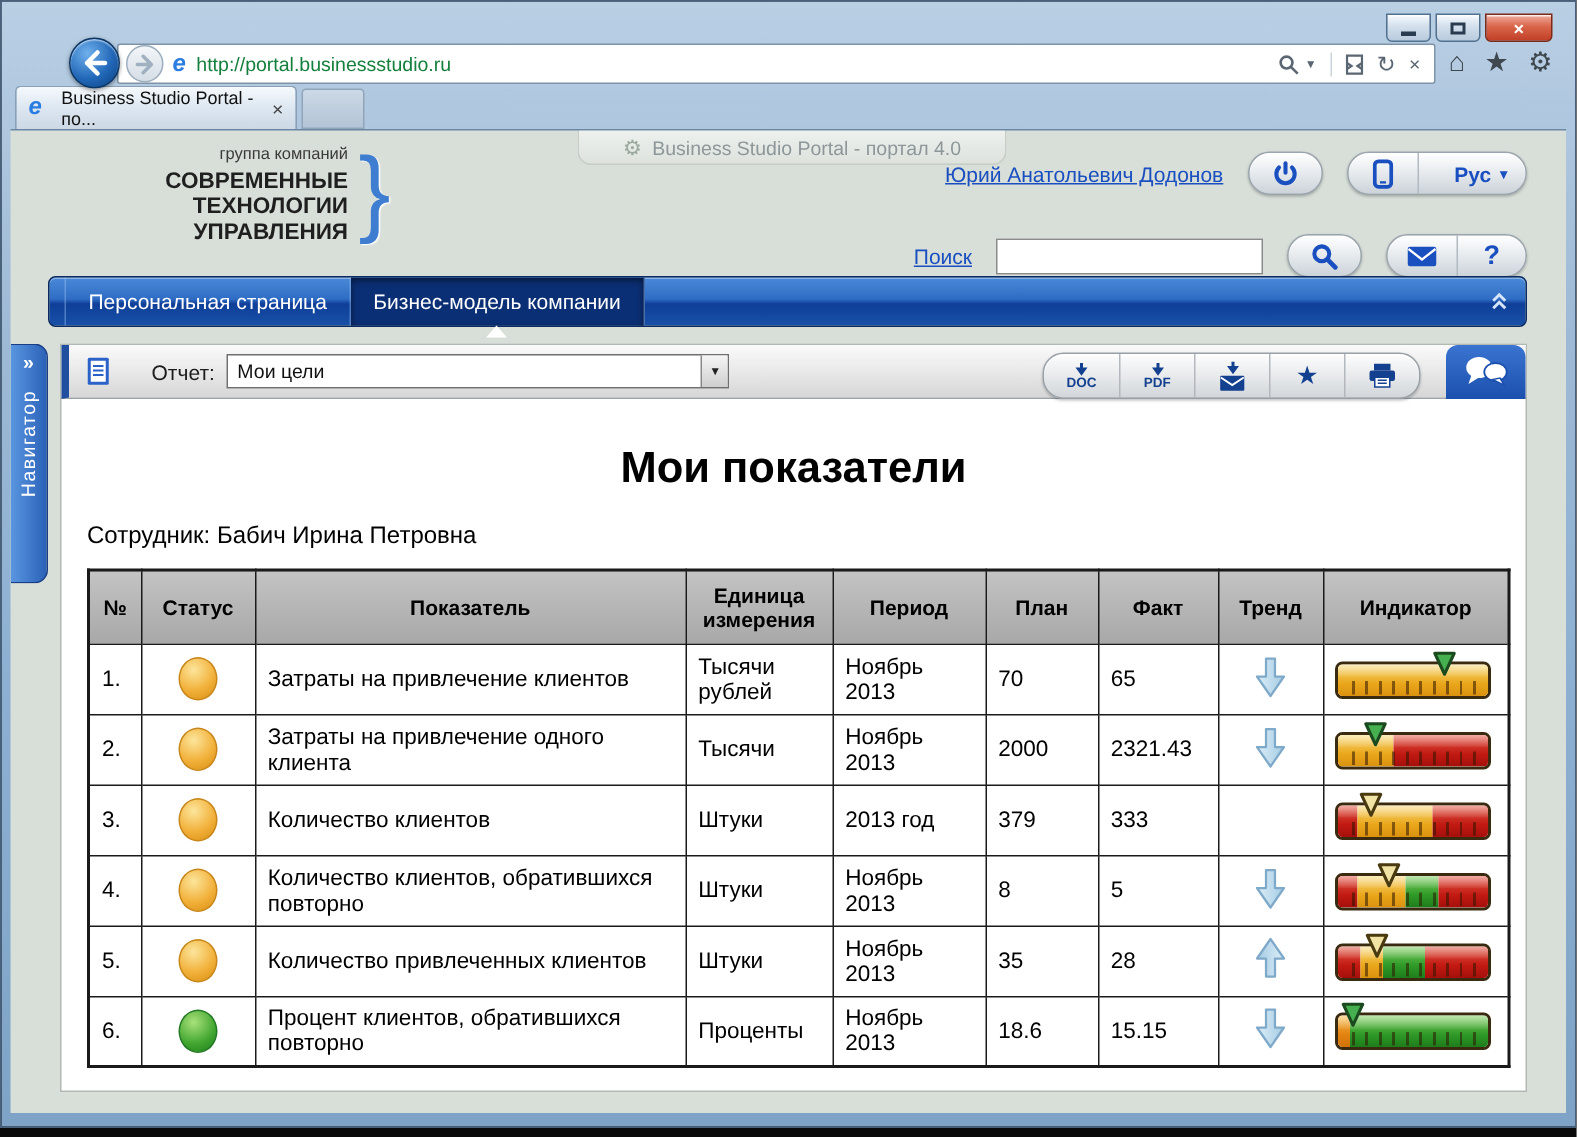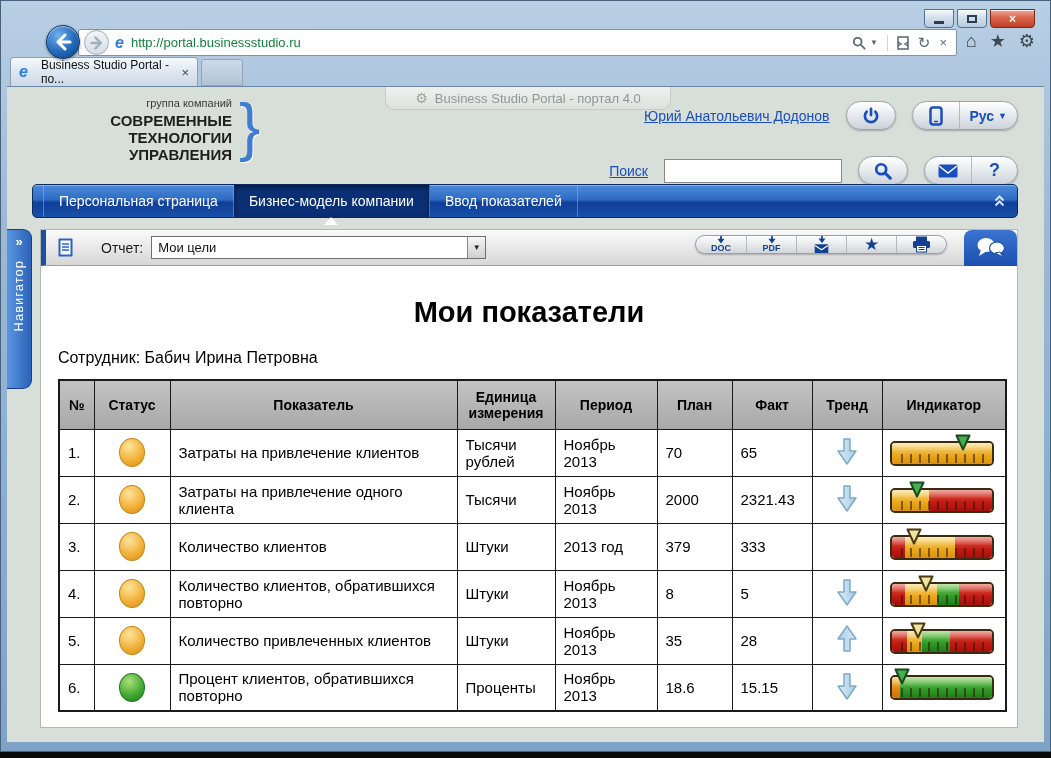--- a/index.html
+++ b/index.html
@@ -63,21 +63,21 @@
   .hdr-row { display:flex; align-items:center; justify-content:flex-end; gap:16px; }
   a.blue-link { color:#1a4fc0; font-size:14px; text-decoration:underline; cursor:pointer; }
   .pill-btn, .pill-group { height:29px; border-radius:15px; border:1px solid #9ba5ad;
                 background:linear-gradient(#ffffff,#e6eaee 50%,#ccd3d9);
                 box-shadow:inset 0 1px 0 #fff, 0 1px 2px rgba(0,0,0,.25);
                 display:flex; align-items:center; }
   .pill-btn { width:50px; justify-content:center; }
   .pill-seg { min-width:46px; height:100%; display:flex; align-items:center; justify-content:center;
               gap:4px; padding:0 10px; }
   .pill-seg + .pill-seg { border-left:1px solid #b2bac1; }
-  .lang-label { color:#1a4fc0; font-size:14px; font-weight:bold; }
+  .lang-label { color:#1a4fc0; font-size:14px; font-weight:bold;margin-left:14px; }
   .caret-blue { color:#1a4fc0; font-size:9px; }
   .q-mark { color:#1a4fc0; font-size:18px; font-weight:bold; }
   .hdr-input { width:178px; height:24px; border:1px solid #8a8a8a; background:#fff; font-size:13px; padding:0 5px; }
   
   .navbar { position:absolute; left:25px; right:26px; top:97px; height:34px; border-radius:5px;
             background:linear-gradient(#4a8ad8,#2f6cc4 45%,#0f3f98 55%,#1850a8);
             border:1px solid #0a2a60; box-shadow:inset 0 1px 0 rgba(255,255,255,.35);
             display:flex; align-items:stretch; padding-left:10px; }
   .nav-item { position:relative; display:flex; align-items:center; padding:0 15px; color:#fff;
               font-size:14px; cursor:pointer; border-right:1px solid rgba(150,190,240,.45); }
@@ -101,21 +101,21 @@
   .toolbar { position:relative; height:36px; background:linear-gradient(#fafafa,#e7e7e7 55%,#d6d6d6);
              border-bottom:1px solid #9aa2aa; border-left:5px solid #1f4f9e;
              display:flex; align-items:center; }
   .doc-ico { margin-left:12px; }
   .report-label { margin-left:28px; font-size:14px; color:#1c1c1c; }
   .select { margin-left:8px; width:335px; height:23px; border:1px solid #6f6f6f; background:#fff;
             display:flex; align-items:stretch; }
   .select-text { flex:1; font-size:13px; color:#111; padding:3px 6px; }
   .select-arrow { width:18px; background:linear-gradient(#f5f5f5,#cfcfcf); border-left:1px solid #8a8a8a;
                   display:flex; align-items:center; justify-content:center; font-size:8px; color:#222; }
-  .export-group { position:absolute; right:70px; top:5px; height:19px; display:flex;
+  .export-group { position:absolute; right:70px; top:5px; height:31px; display:flex;
                   border:1px solid #98a0a8; border-radius:14px; overflow:hidden;
                   background:linear-gradient(#fdfdfd,#e8eaec 50%,#d2d6da);
                   box-shadow:inset 0 1px 0 #fff, 0 1px 2px rgba(0,0,0,.25); }
   .exp-btn { width:50px; display:flex; flex-direction:column; align-items:center; justify-content:center;
              color:#14418f; cursor:pointer; }
   .exp-btn + .exp-btn { border-left:1px solid #b2b8be; }
   .exp-label { font-size:9px; font-weight:bold; line-height:9px; }
   .exp-star { font-size:17px; line-height:17px; }
   .comments-tab { position:absolute; right:0; top:0; width:53px; height:36px;
                   background:linear-gradient(#3a74d0,#1c50ae); border-radius:8px 8px 0 0;
@@ -275,23 +275,20 @@
 
     <div class="navbar">
       <div style="display:flex;">
           <div class="nav-item">
             <span>Персональная страница</span>
           </div>
           <div class="nav-item active">
             <span>Бизнес-модель компании</span>
             <span class="nav-notch"></span>
           </div>
-          <div class="nav-item">
-            <span>Ввод показателей</span>
-          </div>
         </div>
       <div class="nav-collapse">
         <svg width="11" height="14" viewBox="0 0 11 14">
             <path d="M1.5 6.5 L5.5 2.5 L9.5 6.5 M1.5 11.5 L5.5 7.5 L9.5 11.5" fill="none" stroke="#d5e6fa" stroke-width="2"></path>
           </svg>
       </div>
     </div>
 
     <div class="side-tab">
       <div class="chev">»</div>

